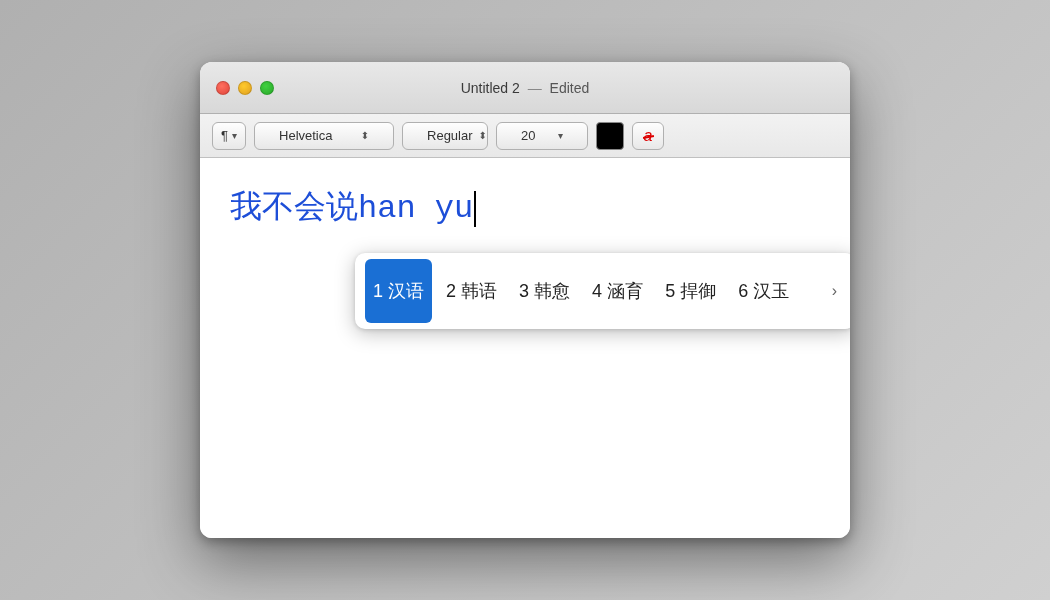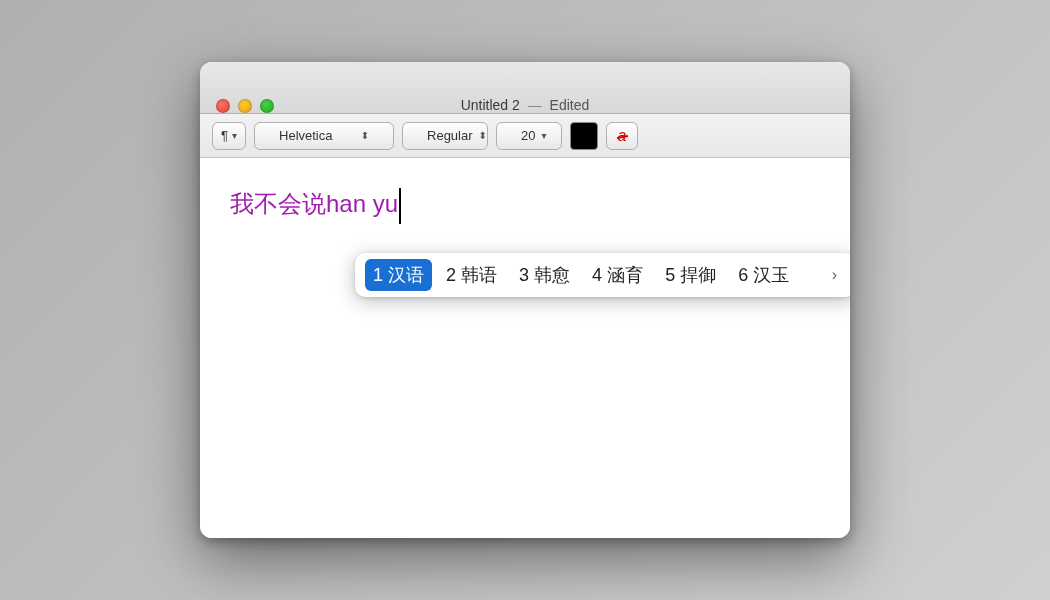--- a/index.html
+++ b/index.html
@@ -24,21 +24,21 @@
         0 4px 12px rgba(0,0,0,0.3),
         inset 0 0 0 1px rgba(255,255,255,0.4);
       overflow: hidden;
     }
 
     
     .titlebar {
       background: linear-gradient(180deg, #e8e8e8 0%, #d8d8d8 100%);
       height: 52px;
       display: flex;
-      align-items: flex-end;
+      align-items: center;
       padding: 0 16px;
       border-bottom: 1px solid #b0b0b0;
       position: relative;
     }
 
     .traffic-lights {
       display: flex;
       gap: 8px;
       align-items: center;
     }
@@ -126,21 +126,21 @@
 
     .font-family-select {
       width: 140px;
     }
 
     .font-style-select {
       width: 86px;
     }
 
     .font-size-select {
-      width: 66px;
+      width: 92px;
     }
 
     .chevron-icon {
       color: #555;
       font-size: 10px;
     }
 
     .color-swatch {
       width: 28px;
       height: 28px;
@@ -183,23 +183,23 @@
 
     
     .content {
       background: white;
       min-height: 380px;
       padding: 30px 30px 20px 30px;
       position: relative;
     }
 
     .text-content {
-      font-size: 24px;
-      font-family: Liberation Sans, sans-serif;
-      color: #a21caf;
+      font-size: 32px;
+      font-family: Liberation Mono, monospace;
+      color: #1d4ed8;
       line-height: 1.3;
     }
 
     .cursor {
       display: inline-block;
       width: 2px;
       height: 36px;
       background: #000;
       vertical-align: middle;
       margin-left: 1px;
@@ -217,21 +217,21 @@
         0 1px 4px rgba(0,0,0,0.15);
       padding: 6px 10px;
       display: flex;
       align-items: center;
       gap: 6px;
       font-size: 18px;
       min-width: 500px;
     }
 
     .ime-candidate {
-      padding: 4px 8px;
+      padding: 20px 8px;
       border-radius: 6px;
       cursor: pointer;
       white-space: nowrap;
       color: #222;
     }
 
     .ime-candidate.selected {
       background: #1a6fd4;
       color: white;
     }

